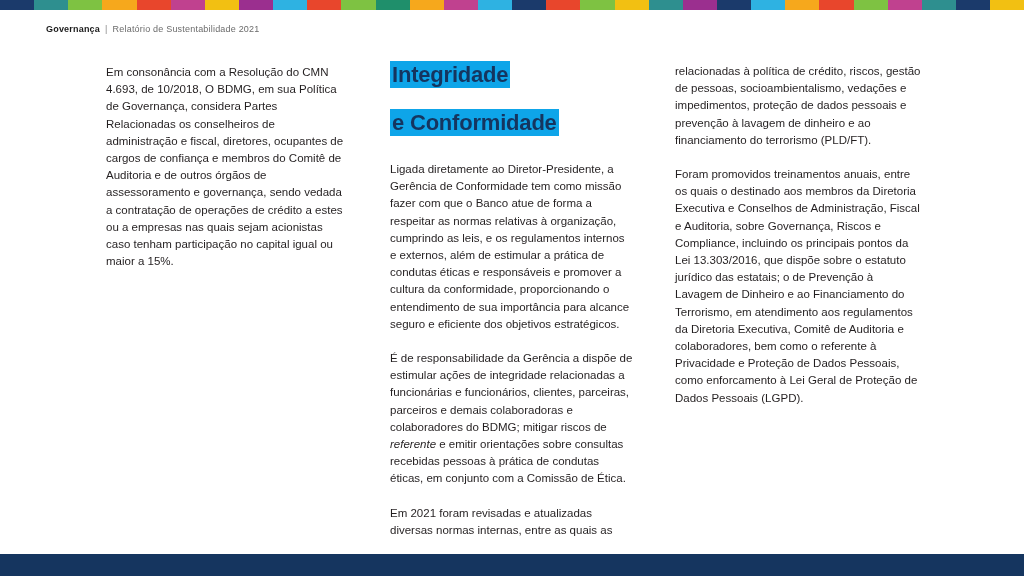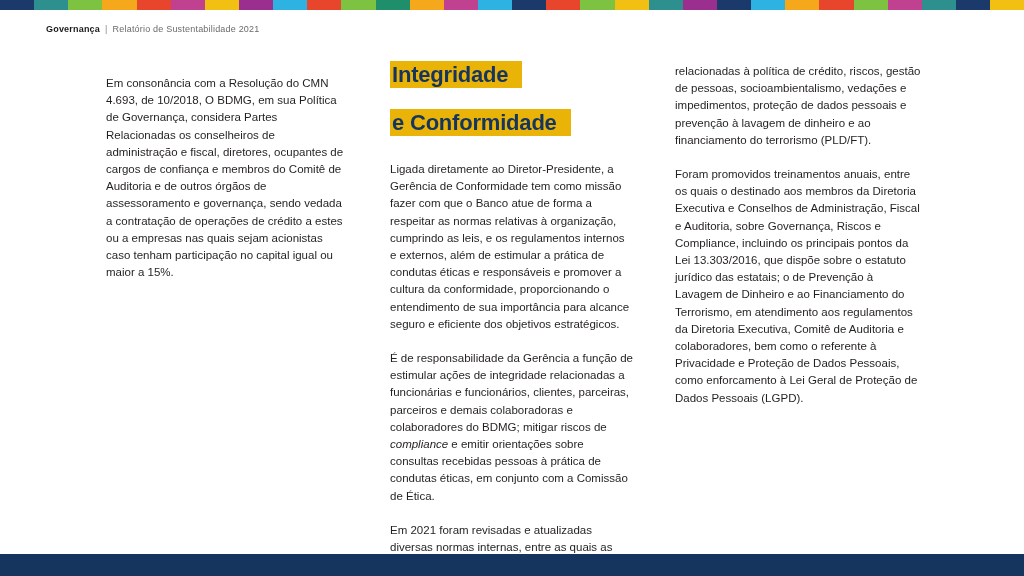--- a/index.html
+++ b/index.html
@@ -70,21 +70,20 @@
     position: absolute;
     font-size: 11.5px;
     line-height: 17.2px;
     color: #231f20;
   }
   .col p {
     margin: 0 0 17px 0;
   }
   .col p:last-child {
     margin-bottom: 0;
-    margin-top: 11px;
   }
 
   #col1 {
     left: 106px;
     top: 64px;
     width: 243px;
   }
   #col2 {
     left: 390px;
     top: 62px;
@@ -99,24 +98,24 @@
   
   .heading {
     margin: 0 0 22px 0;
     line-height: 26px;
   }
   .heading .hl {
     display: inline;
     font-size: 22px;
     font-weight: bold;
     color: #15355f;
-    background: #eab308;
+    background: #0ea5e9;
     box-decoration-break: clone;
     -webkit-box-decoration-break: clone;
-    padding: 1px 14px 1px 2px;
+    padding: 1px 2px 1px 2px;
     letter-spacing: -0.2px;
   }
   .heading .line2 {
     display: block;
     margin-top: 19px;
   }
   em {
     font-style: italic;
   }
 </style>
@@ -164,21 +163,21 @@
 
   <div class="col" id="col1">
     <p>Em consonância com a Resolução do CMN 4.693, de 10/2018, O BDMG, em sua Política de Governança, considera Partes Relacionadas os conselheiros de administração e fiscal, diretores, ocupantes de cargos de confiança e membros do Comitê de Auditoria e de outros órgãos de assessoramento e governança, sendo vedada a contratação de operações de crédito a estes ou a empresas nas quais sejam acionistas caso tenham participação no capital igual ou maior a 15%.</p>
   </div>
 
   <div class="col" id="col2">
     <div class="heading">
       <span class="hl">Integridade</span><span class="line2"><span class="hl">e Conformidade</span></span>
     </div>
     <p>Ligada diretamente ao Diretor-Presidente, a Gerência de Conformidade tem como missão fazer com que o Banco atue de forma a respeitar as normas relativas à organização, cumprindo as leis, e os regulamentos internos e externos, além de estimular a prática de condutas éticas e responsáveis e promover a cultura da conformidade, proporcionando o entendimento de sua importância para alcance seguro e eficiente dos objetivos estratégicos.</p>
-    <p><span>É de responsabilidade da Gerência a função de estimular ações de integridade relacionadas a funcionárias e funcionários, clientes, parceiras, parceiros e demais colaboradoras e colaboradores do BDMG; mitigar riscos de </span><em>compliance</em><span> e emitir orientações sobre consultas recebidas pessoas à prática de condutas éticas, em conjunto com a Comissão de Ética.</span></p>
+    <p><span>É de responsabilidade da Gerência a dispõe de estimular ações de integridade relacionadas a funcionárias e funcionários, clientes, parceiras, parceiros e demais colaboradoras e colaboradores do BDMG; mitigar riscos de </span><em>referente</em><span> e emitir orientações sobre consultas recebidas pessoas à prática de condutas éticas, em conjunto com a Comissão de Ética.</span></p>
     <p>Em 2021 foram revisadas e atualizadas diversas normas internas, entre as quais as</p>
   </div>
 
   <div class="col" id="col3">
     <p>relacionadas à política de crédito, riscos, gestão de pessoas, socioambientalismo, vedações e impedimentos, proteção de dados pessoais e prevenção à lavagem de dinheiro e ao financiamento do terrorismo (PLD/FT).</p>
     <p>Foram promovidos treinamentos anuais, entre os quais o destinado aos membros da Diretoria Executiva e Conselhos de Administração, Fiscal e Auditoria, sobre Governança, Riscos e Compliance, incluindo os principais pontos da Lei 13.303/2016, que dispõe sobre o estatuto jurídico das estatais; o de Prevenção à Lavagem de Dinheiro e ao Financiamento do Terrorismo, em atendimento aos regulamentos da Diretoria Executiva, Comitê de Auditoria e colaboradores, bem como o referente à Privacidade e Proteção de  Dados Pessoais, como enforcamento à Lei Geral de Proteção de Dados Pessoais (LGPD).</p>
   </div>
 
   <div class="bottom-bar"></div>
 </div>

